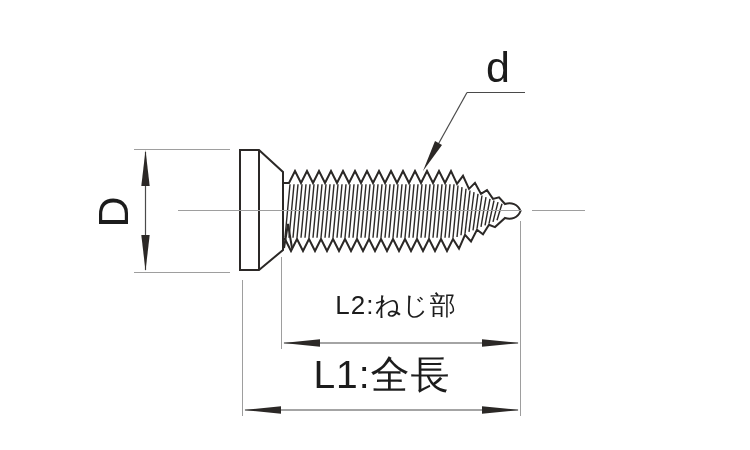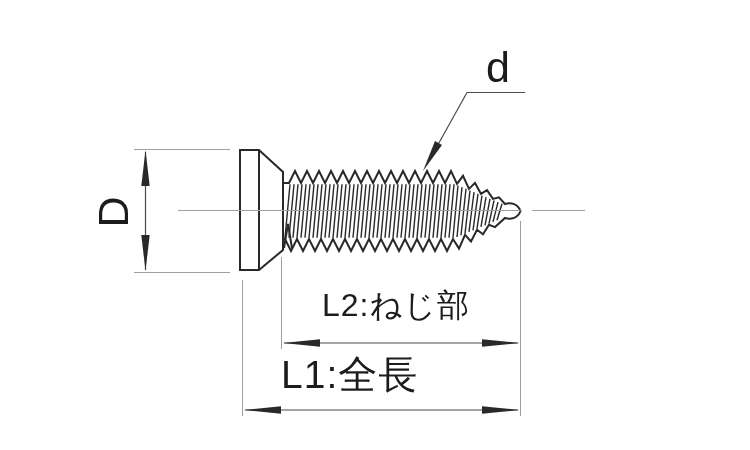--- a/index.html
+++ b/index.html
@@ -20,25 +20,25 @@
     left:91px;top:190px;width:44px;height:44px;
     font-size:43px;line-height:44px;text-align:center;
     transform:rotate(-90deg);
   }
   #label-d{
     left:478px;top:45px;width:40px;
     font-size:43px;line-height:44px;text-align:center;
   }
   #label-L2{
     left:295px;top:284px;width:202px;
-    font-size:32px;line-height:42px;text-align:center;letter-spacing:1px;
+    font-size:26px;line-height:42px;text-align:center;letter-spacing:1px;
   }
   #label-L1{
     left:281px;top:354px;width:202px;
-    font-size:39px;line-height:42px;text-align:left;letter-spacing:1px;
+    font-size:39px;line-height:42px;text-align:center;letter-spacing:1px;
   }
   .thin{stroke:var(--c-ext_line,#9e9e9e);stroke-width:1;fill:none;}
   .dim{stroke:var(--c-dim_line,#4a4a4a);stroke-width:1.2;fill:none;}
   .thick{stroke:var(--c-outline,#2b2826);fill:none;}
   .arrow{fill:var(--c-arrow,#2b2826);stroke:none;}
 </style>
 </head>
 <body>
 
 <div class="stage">

